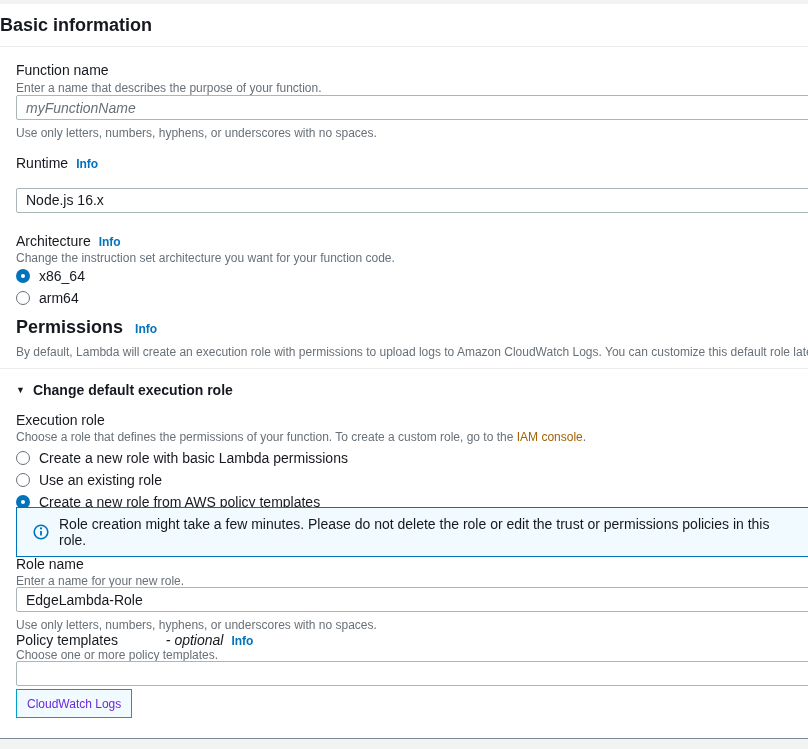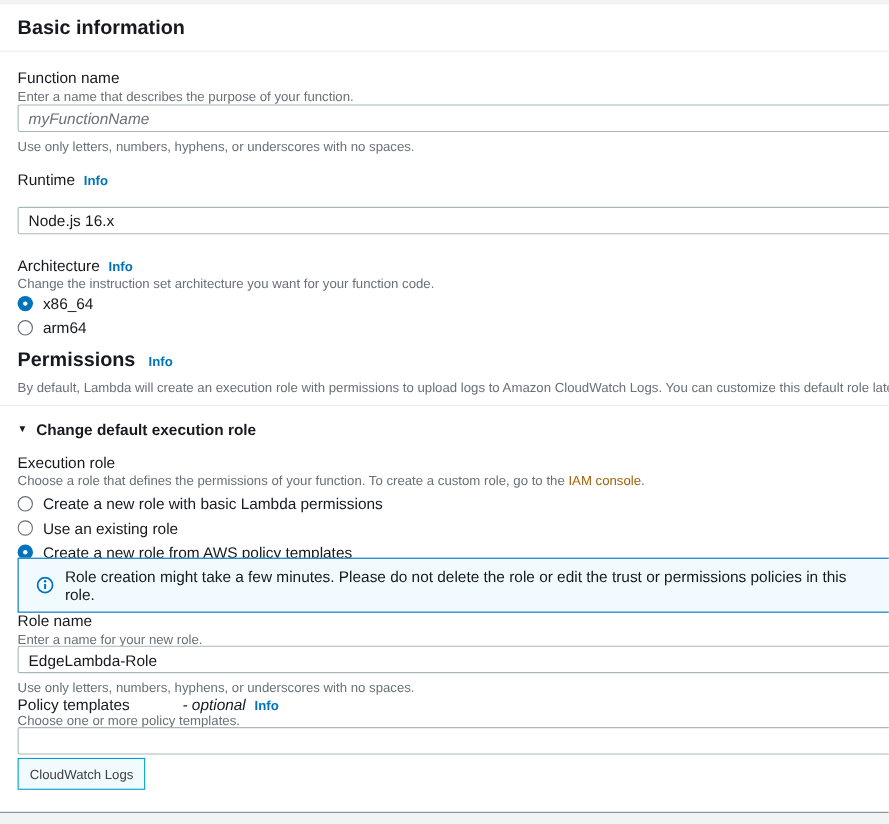--- a/index.html
+++ b/index.html
@@ -16,21 +16,21 @@
     height:735px;
     background:#ffffff;
     border-bottom:1px solid #7d8998;
   }
   .abs { position:absolute; left:16px; }
 
   
   .panel-header {
     position:absolute; top:0; left:0; right:0; height:43px;
     border-bottom:1px solid #eaeded;
-    display:flex; align-items:center; padding-left:16px;
+    display:flex; align-items:center; padding-left:0;
   }
   .panel-title { font-size:18px; font-weight:700; color:#16191f; }
 
   
   .label { font-size:14px; line-height:18px; color:#16191f; white-space:nowrap; }
   .label-row { display:flex; align-items:baseline; gap:8px; }
   .info-link { font-size:12px; font-weight:700; color:#0073bb; cursor:pointer; white-space:nowrap; }
   .desc { font-size:12px; line-height:16px; color:#687078; white-space:nowrap; }
   .hint { font-size:12px; line-height:16px; color:#687078; white-space:nowrap; }
   .italic { font-style:italic;margin-left:44px; }
@@ -78,21 +78,21 @@
 
   
   .token {
     display:inline-block;
     background:#f1faff; border:1px solid #00a1c9;
     padding:5px 10px 6px 10px;
   }
   .token-row { display:flex; align-items:center; gap:12px; }
   .token-title { font-size:13px; color:#16191f; white-space:nowrap; }
   .token-close { font-size:15px; color:#414750; cursor:pointer; line-height:1; }
-  .token-sub { font-size:12px; color:#404040; margin-top:2px; }
+  .token-sub { font-size:12px; color:#6d28d9; margin-top:2px; }
 </style>
 </head>
 <body>
 
 <div class="panel">
 
   <div class="panel-header">
     <span class="panel-title">Basic information</span>
   </div>
 

